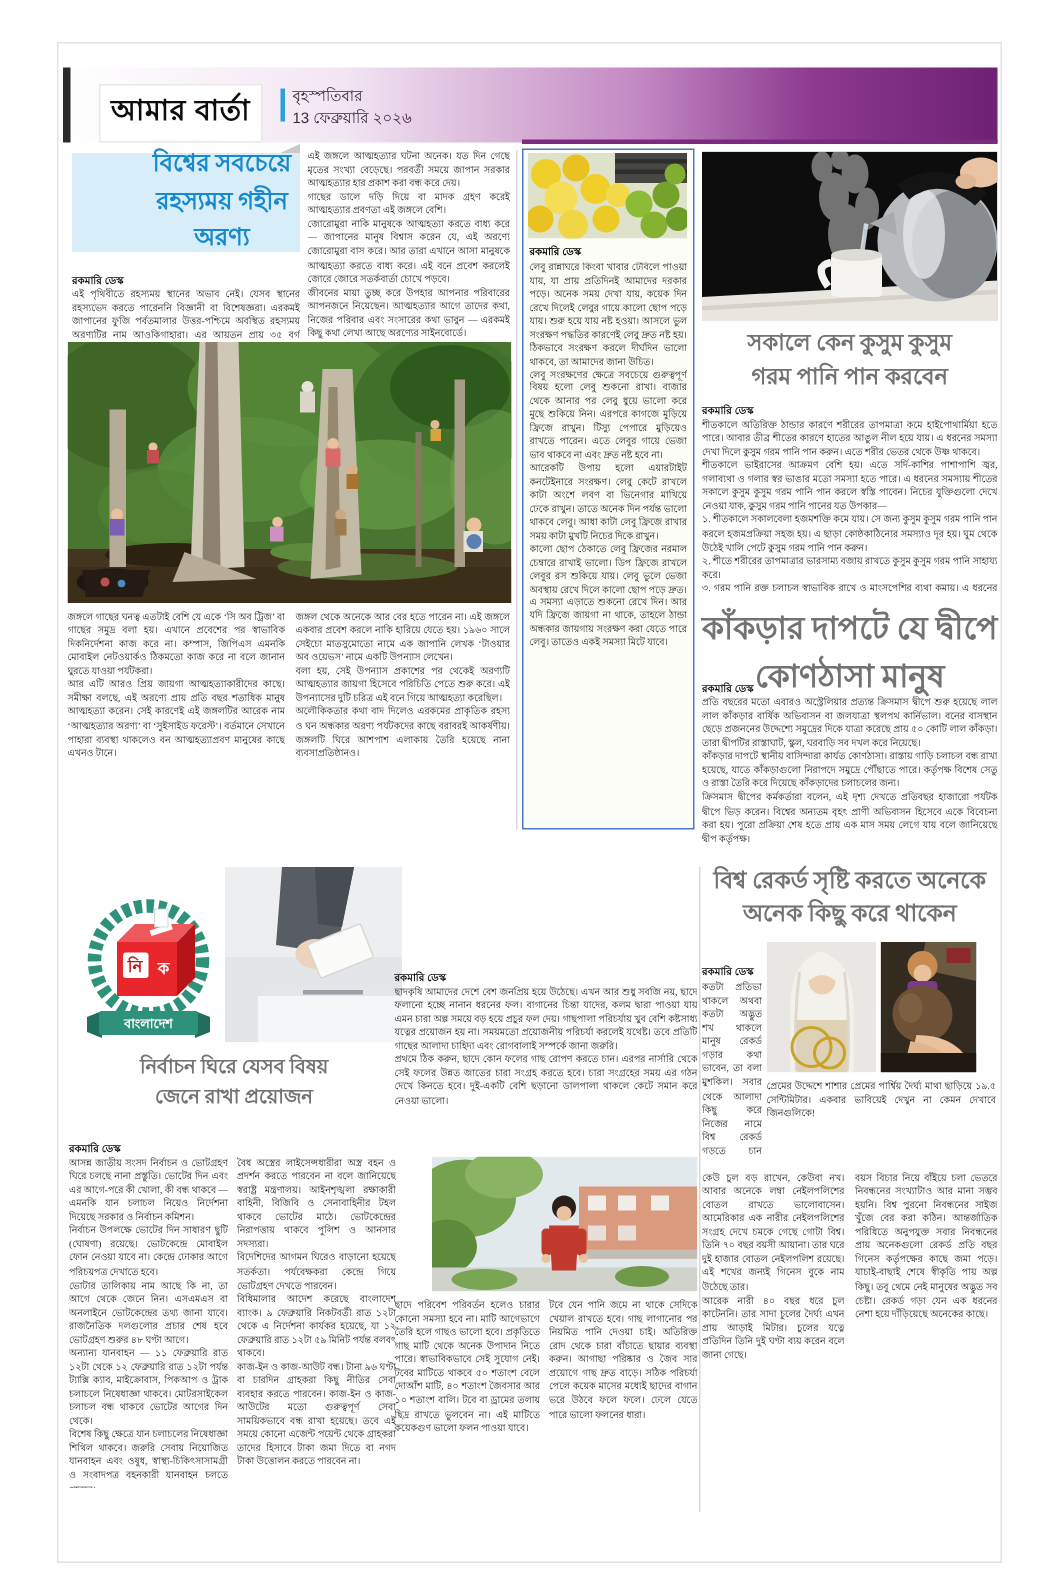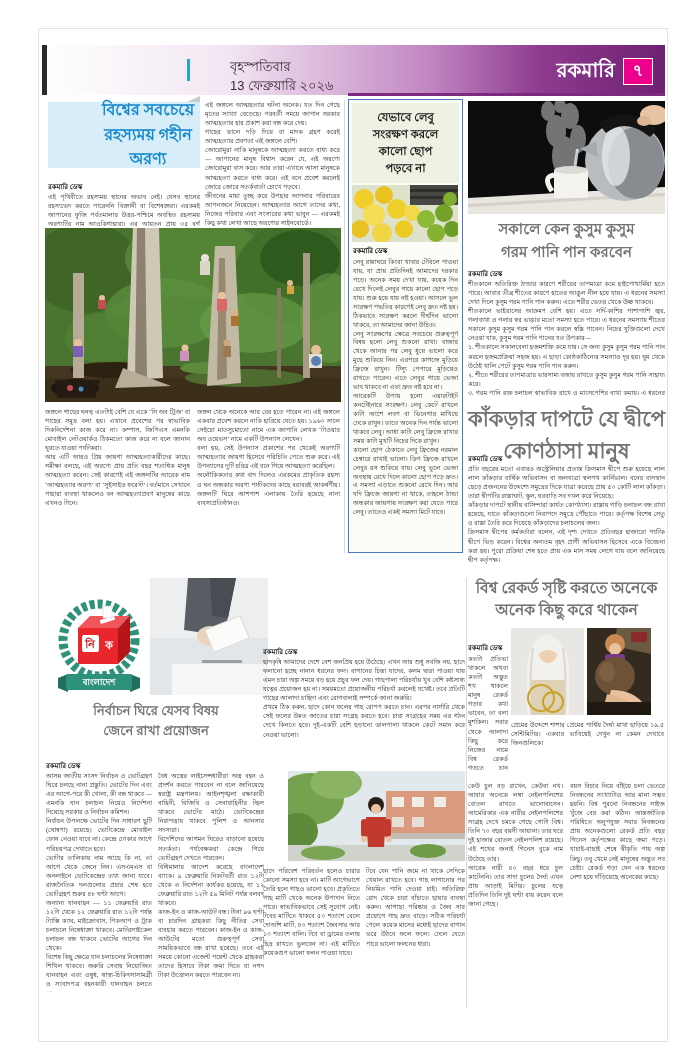--- a/index.html
+++ b/index.html
@@ -9,21 +9,21 @@
 
   
   .masthead { position:absolute; left:42px; top:45px; width:623px; height:50px;
       background:linear-gradient(90deg,#ffffff 0%,#f2e6f2 30%,#c287c2 62%,#8d3b8f 80%,#6e2172 100%); }
   .masthead .blackbar { position:absolute; left:0; top:0; width:5px; height:50px; background:#2b2b2b; }
   .logo-box { position:absolute; left:25px; top:12px; background:#fff; padding:2px 7px 3px;
       box-shadow:0 0 0 1px #e8e8e8; }
   .logo-text { font-family:"Liberation Sans", sans-serif; font-weight:bold; font-size:19px; color:#0d0d0d; letter-spacing:.5px; }
   .date-bar { position:absolute; left:145px; top:14px; width:3px; height:22px; background:#2ba0dc; }
   .date-block { position:absolute; left:153px; top:13px; font-family:"Liberation Sans", sans-serif;
-      font-size:13px; line-height:1.45; color:#3a2a3a;margin-left:35px; }
+      font-size:10px; line-height:1.45; color:#3a2a3a; }
   .section-wrap { position:absolute; right:12px; top:10px; display:flex; align-items:center; gap:8px; }
   .section-name { color:#fff; font-size:20px; font-weight:bold; }
   .page-num { background:#ec008c; border:1px solid #fff; color:#fff; font-size:16px; font-weight:bold;
       width:30px; height:27px; display:flex; align-items:center; justify-content:center; }
 
   
   .byline { position:absolute; font-family:"Liberation Sans", sans-serif; font-weight:bold; font-size:6.8px; color:#111; }
   .colz { position:absolute; font-size:6.3px; line-height:1.44; color:#222; text-align:justify;
       overflow:hidden; white-space:pre-line; }
   .vrule { position:absolute; width:1px; background:#d9d9d9; }
@@ -50,28 +50,27 @@
   svg { display:block; }
 </style>
 </head>
 <body>
 
 <div class="sheet">
   <div class="frame"></div>
 
   <div class="masthead">
     <div class="blackbar"></div>
+    <div class="logo-box">
+      <span class="logo-text">আমার বার্তা</span>
+    </div>
     <div class="date-bar"></div>
     <div class="date-block">
       <div>বৃহস্পতিবার</div>
       <div>13 ফেব্রুয়ারি ২০২৬</div>
-    </div>
-    <div class="section-wrap">
-      <span class="section-name">রকমারি</span>
-      <span class="page-num">৭</span>
     </div>
   </div>
 
   <div class="fold"></div>
   <div class="hl-forest">বিশ্বের সবচেয়ে
 রহস্যময় গহীন অরণ্য</div>
   <div class="byline" style="left:48px; top:181px;">রকমারি ডেস্ক</div>
   <div class="colz" style="left:48px; top:192px; width:152px; height:34px;">এই পৃথিবীতে রহস্যময় স্থানের অভাব নেই। যেসব স্থানের রহস্যভেদ করতে পারেননি বিজ্ঞানী বা বিশেষজ্ঞরা। এরকমই জাপানের ফুজি পর্বতমালার উত্তর-পশ্চিমে অবস্থিত রহস্যময় অরণ্যটির নাম আওকিগাহারা। এর আয়তন প্রায় ৩৫ বর্গ কিলোমিটার।</div>
   <div class="colz" style="left:205px; top:100px; width:135px; height:126px;">এই জঙ্গলে আত্মহত্যার ঘটনা অনেক। যত দিন গেছে মৃতের সংখ্যা বেড়েছে। পরবর্তী সময়ে জাপান সরকার আত্মহত্যার হার প্রকাশ করা বন্ধ করে দেয়।
 গাছের ডালে দড়ি দিয়ে বা মাদক গ্রহণ করেই আত্মহত্যার প্রবণতা এই জঙ্গলে বেশি।
@@ -134,24 +133,20 @@
   </div>
 
   <div class="colz" style="left:45px; top:407px; width:145px; height:181px;">জঙ্গলে গাছের ঘনত্ব এতটাই বেশি যে একে ‘সি অব ট্রিজ’ বা গাছের সমুদ্র বলা হয়। এখানে প্রবেশের পর স্বাভাবিক দিকনির্দেশনা কাজ করে না। কম্পাস, জিপিএস এমনকি মোবাইল নেটওয়ার্কও ঠিকমতো কাজ করে না বলে জানান ঘুরতে যাওয়া পর্যটকরা।
 আর এটি আরও প্রিয় জায়গা আত্মহত্যাকারীদের কাছে। সমীক্ষা বলছে, এই অরণ্যে প্রায় প্রতি বছর শতাধিক মানুষ আত্মহত্যা করেন। সেই কারণেই এই জঙ্গলটির আরেক নাম ‘আত্মহত্যার অরণ্য’ বা ‘সুইসাইড ফরেস্ট’। বর্তমানে সেখানে পাহারা ব্যবস্থা থাকলেও বন আত্মহত্যাপ্রবণ মানুষের কাছে এখনও টানে।</div>
   <div class="colz" style="left:197px; top:407px; width:143px; height:181px;">জঙ্গল থেকে অনেকে আর বের হতে পারেন না। এই জঙ্গলে একবার প্রবেশ করলে নাকি হারিয়ে যেতে হয়। ১৯৬০ সালে সেইচো মাতসুমোতো নামে এক জাপানি লেখক ‘টাওয়ার অব ওয়েভস’ নামে একটি উপন্যাস লেখেন।
 বলা হয়, সেই উপন্যাস প্রকাশের পর থেকেই অরণ্যটি আত্মহত্যার জায়গা হিসেবে পরিচিতি পেতে শুরু করে। এই উপন্যাসের দুটি চরিত্র এই বনে গিয়ে আত্মহত্যা করেছিল।
 অলৌকিকতার কথা বাদ দিলেও এরকমের প্রাকৃতিক রহস্য ও ঘন অন্ধকার অরণ্য পর্যটকদের কাছে বরাবরই আকর্ষণীয়। জঙ্গলটি ঘিরে আশপাশ এলাকায় তৈরি হয়েছে নানা ব্যবসাপ্রতিষ্ঠানও।</div>
 
   <div class="purple-rule"></div>
   <div class="lemon-box">
-    <div class="lemon-hl">যেভাবে লেবু
-সংরক্ষণ করলে
-কালো ছোপ
-পড়বে না</div>
     <div class="lemon-photo">
       <svg width="106" height="57" viewBox="0 0 106 57">
         <rect width="106" height="57" fill="#dfe2cb"></rect>
         <rect x="58" y="0" width="48" height="20" fill="#474743"></rect>
         <rect x="58" y="4" width="48" height="3" fill="#2e2e2b"></rect>
         <rect x="58" y="11" width="48" height="3" fill="#2e2e2b"></rect>
         <circle cx="12" cy="14" r="10" fill="#f0cf2a"></circle>
           <circle cx="32" cy="10" r="9" fill="#e9c120"></circle>
         <circle cx="22" cy="30" r="11" fill="#f5dd55"></circle>
           <circle cx="45" cy="24" r="10" fill="#f0cf2a"></circle>

